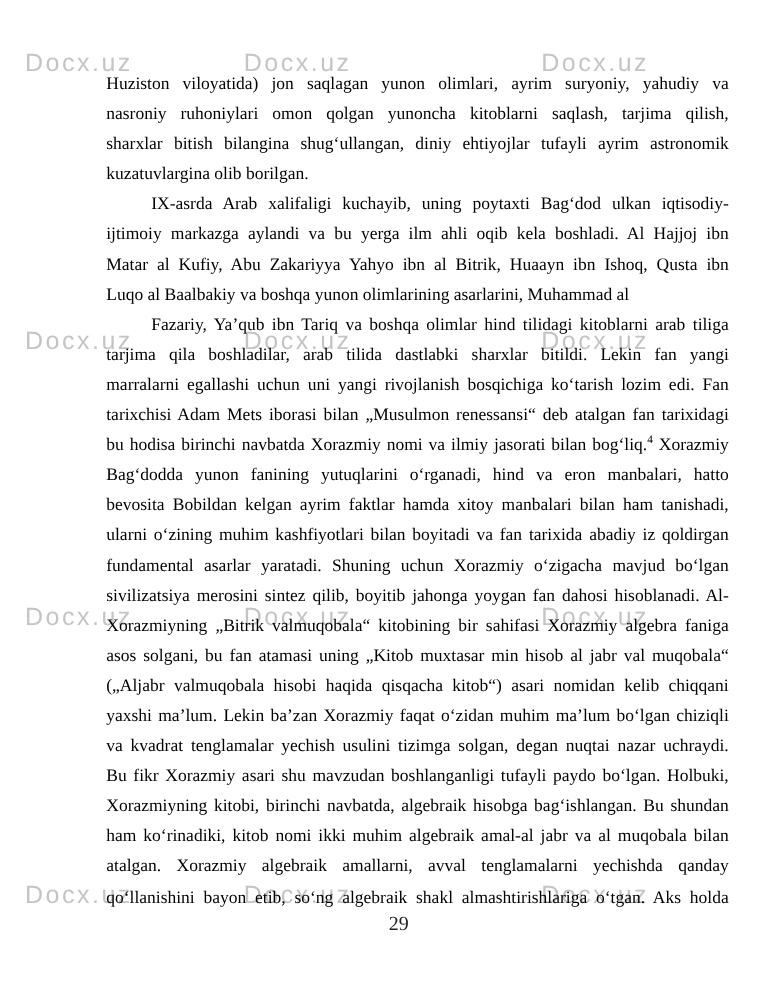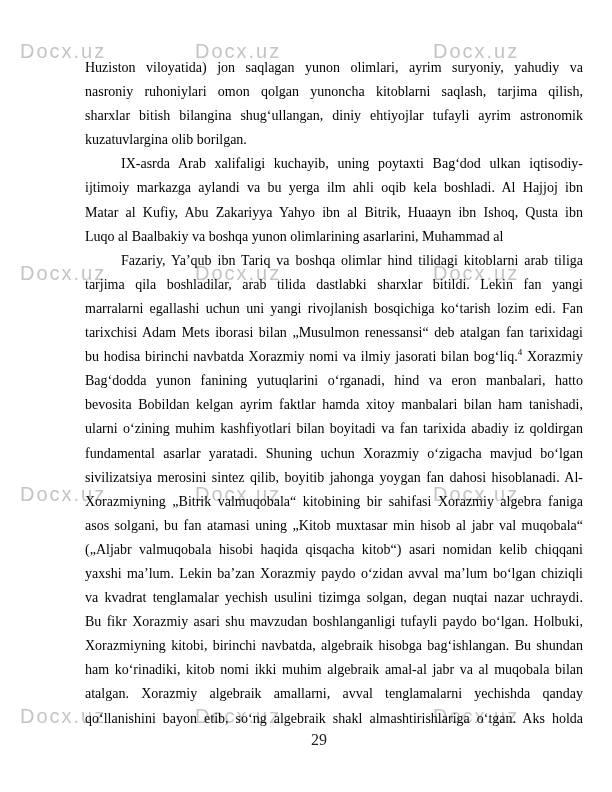--- a/index.html
+++ b/index.html
@@ -100,21 +100,21 @@
       <div class="line">tarixchisi Adam Mets iborasi bilan „Musulmon renessansi“ deb atalgan fan tarixidagi</div>
       <div class="line">bu hodisa birinchi navbatda Xorazmiy nomi va ilmiy jasorati bilan bogʻliq.<sup>4</sup> Xorazmiy</div>
       <div class="line">Bagʻdodda yunon fanining yutuqlarini oʻrganadi, hind va eron manbalari, hatto</div>
       <div class="line">bevosita Bobildan kelgan ayrim faktlar hamda xitoy manbalari bilan ham tanishadi,</div>
       <div class="line">ularni oʻzining muhim kashfiyotlari bilan boyitadi va fan tarixida abadiy iz qoldirgan</div>
       <div class="line">fundamental asarlar yaratadi. Shuning uchun Xorazmiy oʻzigacha mavjud boʻlgan</div>
       <div class="line">sivilizatsiya merosini sintez qilib, boyitib jahonga yoygan fan dahosi hisoblanadi. Al-</div>
       <div class="line">Xorazmiyning „Bitrik valmuqobala“ kitobining bir sahifasi Xorazmiy algebra faniga</div>
       <div class="line">asos solgani, bu fan atamasi uning „Kitob muxtasar min hisob al jabr val muqobala“</div>
       <div class="line">(„Aljabr valmuqobala hisobi haqida qisqacha kitob“) asari nomidan kelib chiqqani</div>
-      <div class="line">yaxshi ma’lum. Lekin ba’zan Xorazmiy paydo oʻzidan avval ma’lum boʻlgan chiziqli</div>
+      <div class="line">yaxshi ma’lum. Lekin ba’zan Xorazmiy faqat oʻzidan muhim ma’lum boʻlgan chiziqli</div>
       <div class="line">va kvadrat tenglamalar yechish usulini tizimga solgan, degan nuqtai nazar uchraydi.</div>
       <div class="line">Bu fikr Xorazmiy asari shu mavzudan boshlanganligi tufayli paydo boʻlgan. Holbuki,</div>
       <div class="line">Xorazmiyning kitobi, birinchi navbatda, algebraik hisobga bagʻishlangan. Bu shundan</div>
       <div class="line">ham koʻrinadiki, kitob nomi ikki muhim algebraik amal-al jabr va al muqobala bilan</div>
       <div class="line">atalgan. Xorazmiy algebraik amallarni, avval tenglamalarni yechishda qanday</div>
       <div class="line">qoʻllanishini bayon etib, soʻng algebraik shakl almashtirishlariga oʻtgan. Aks holda</div>
     </div>
   <div class="page-number">29</div>
 </div>
 

